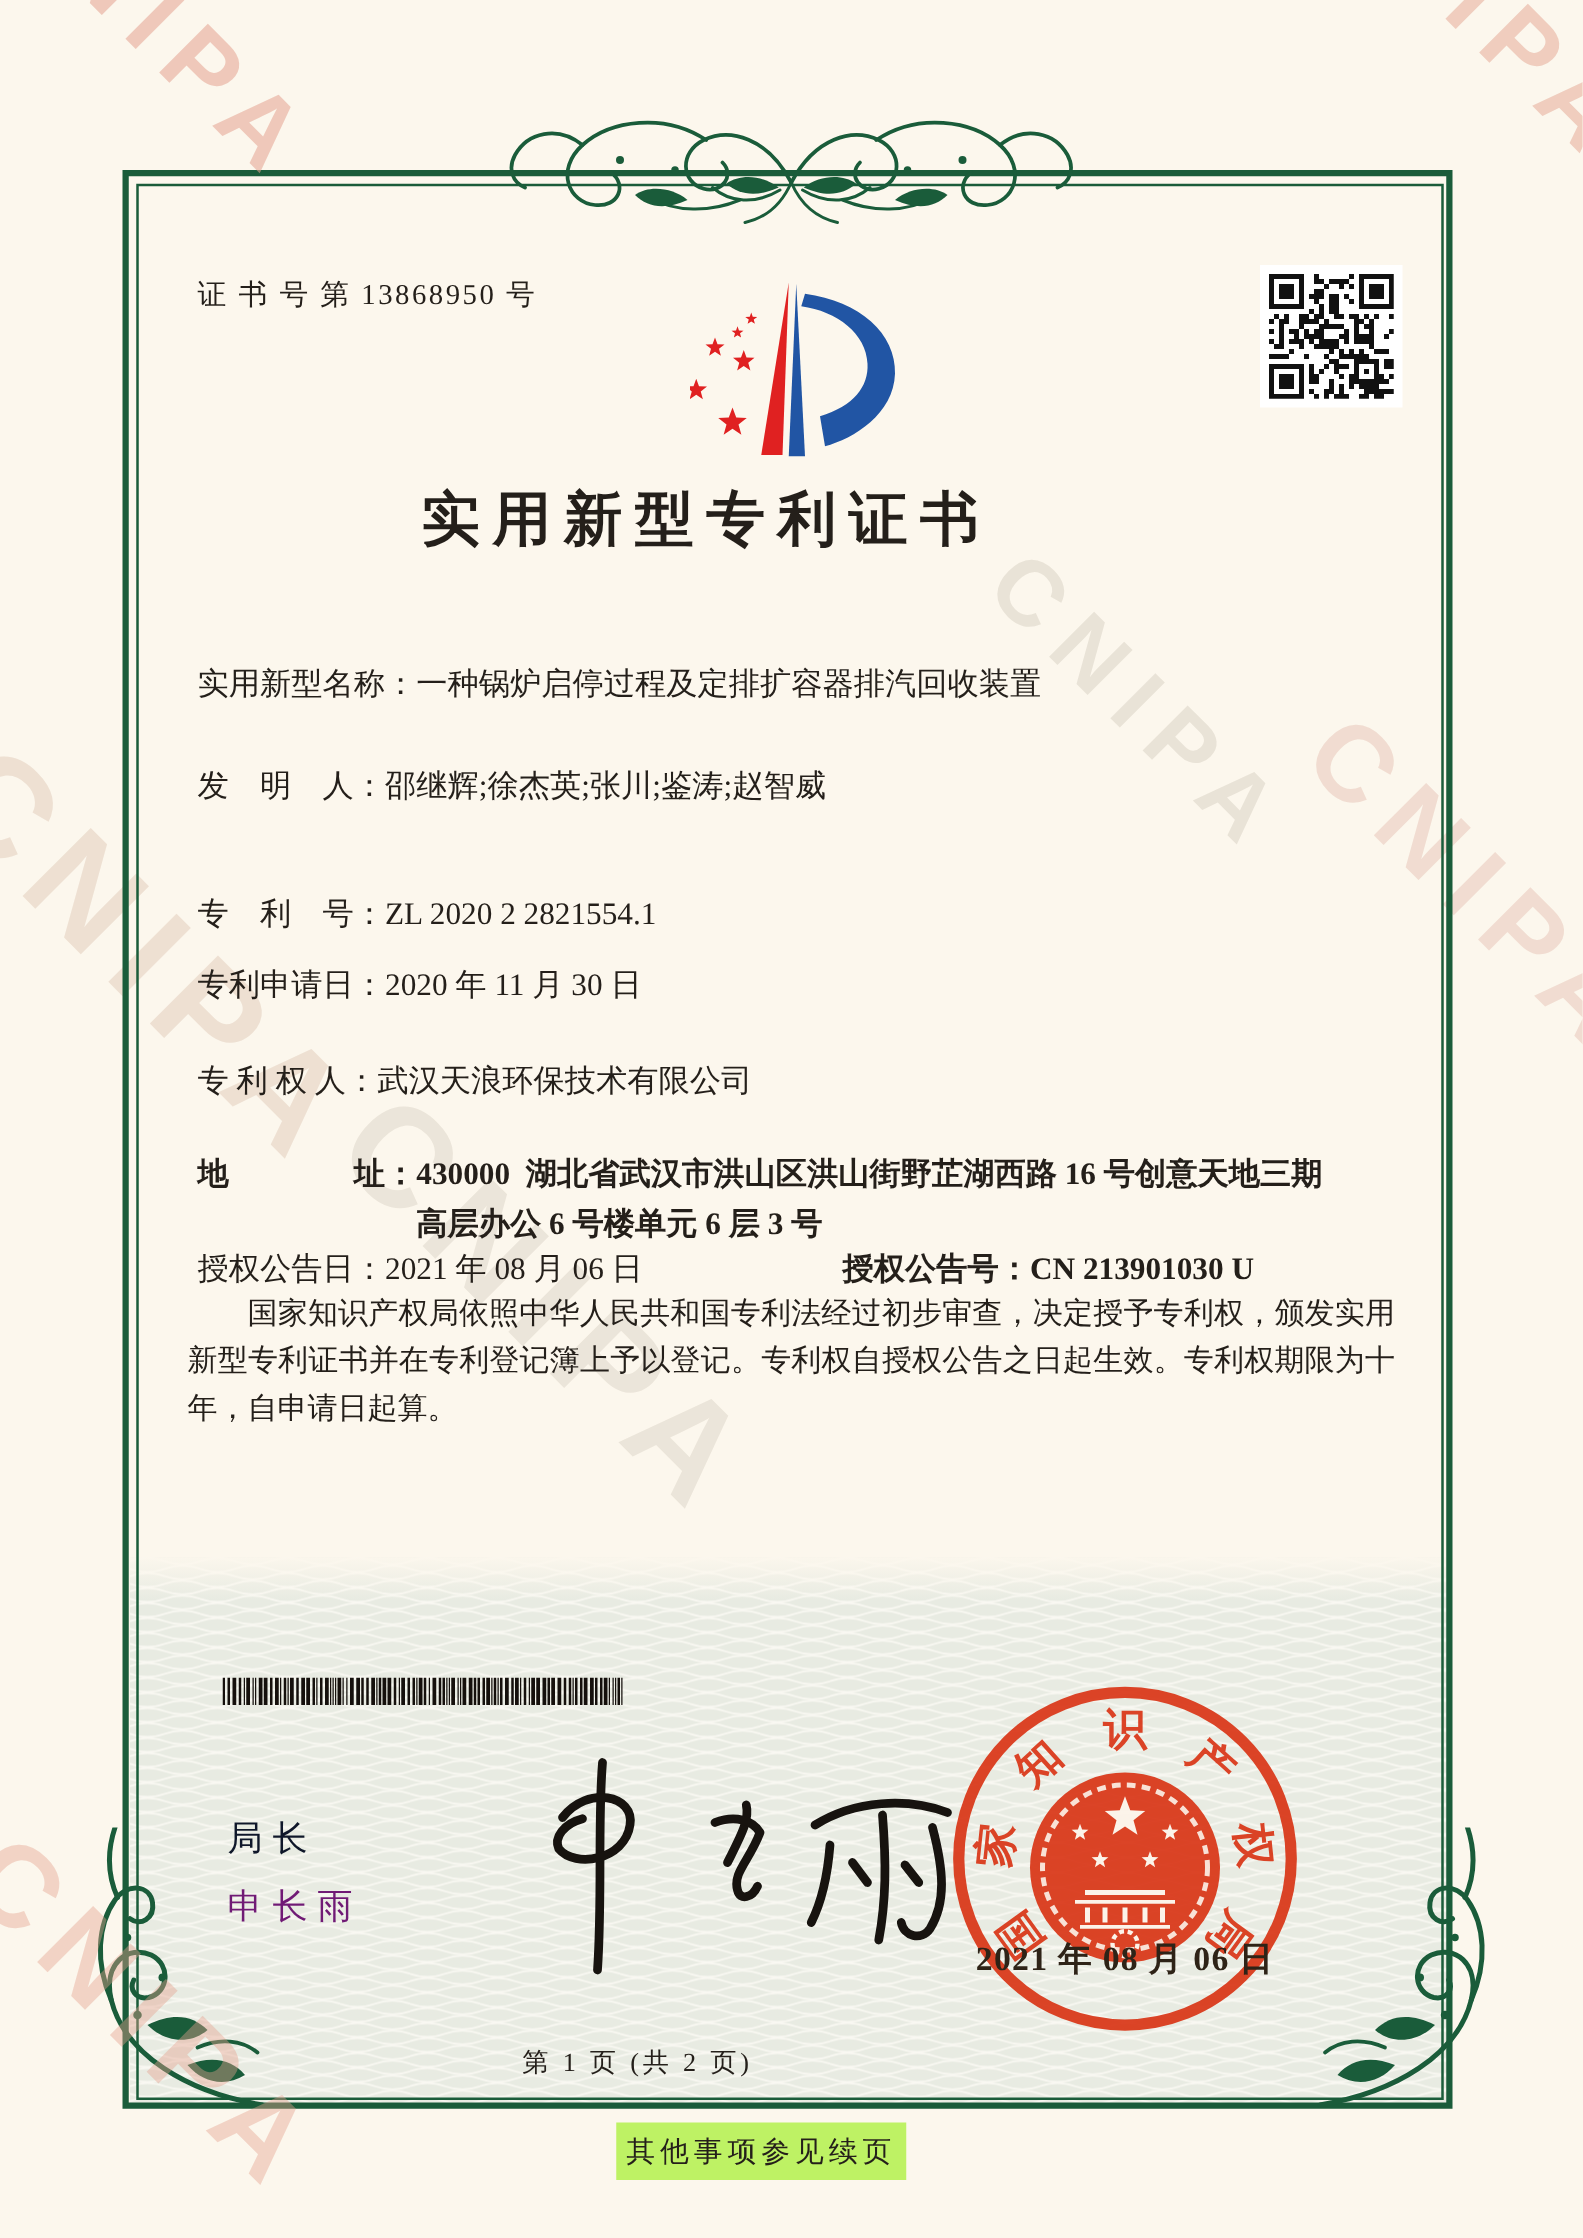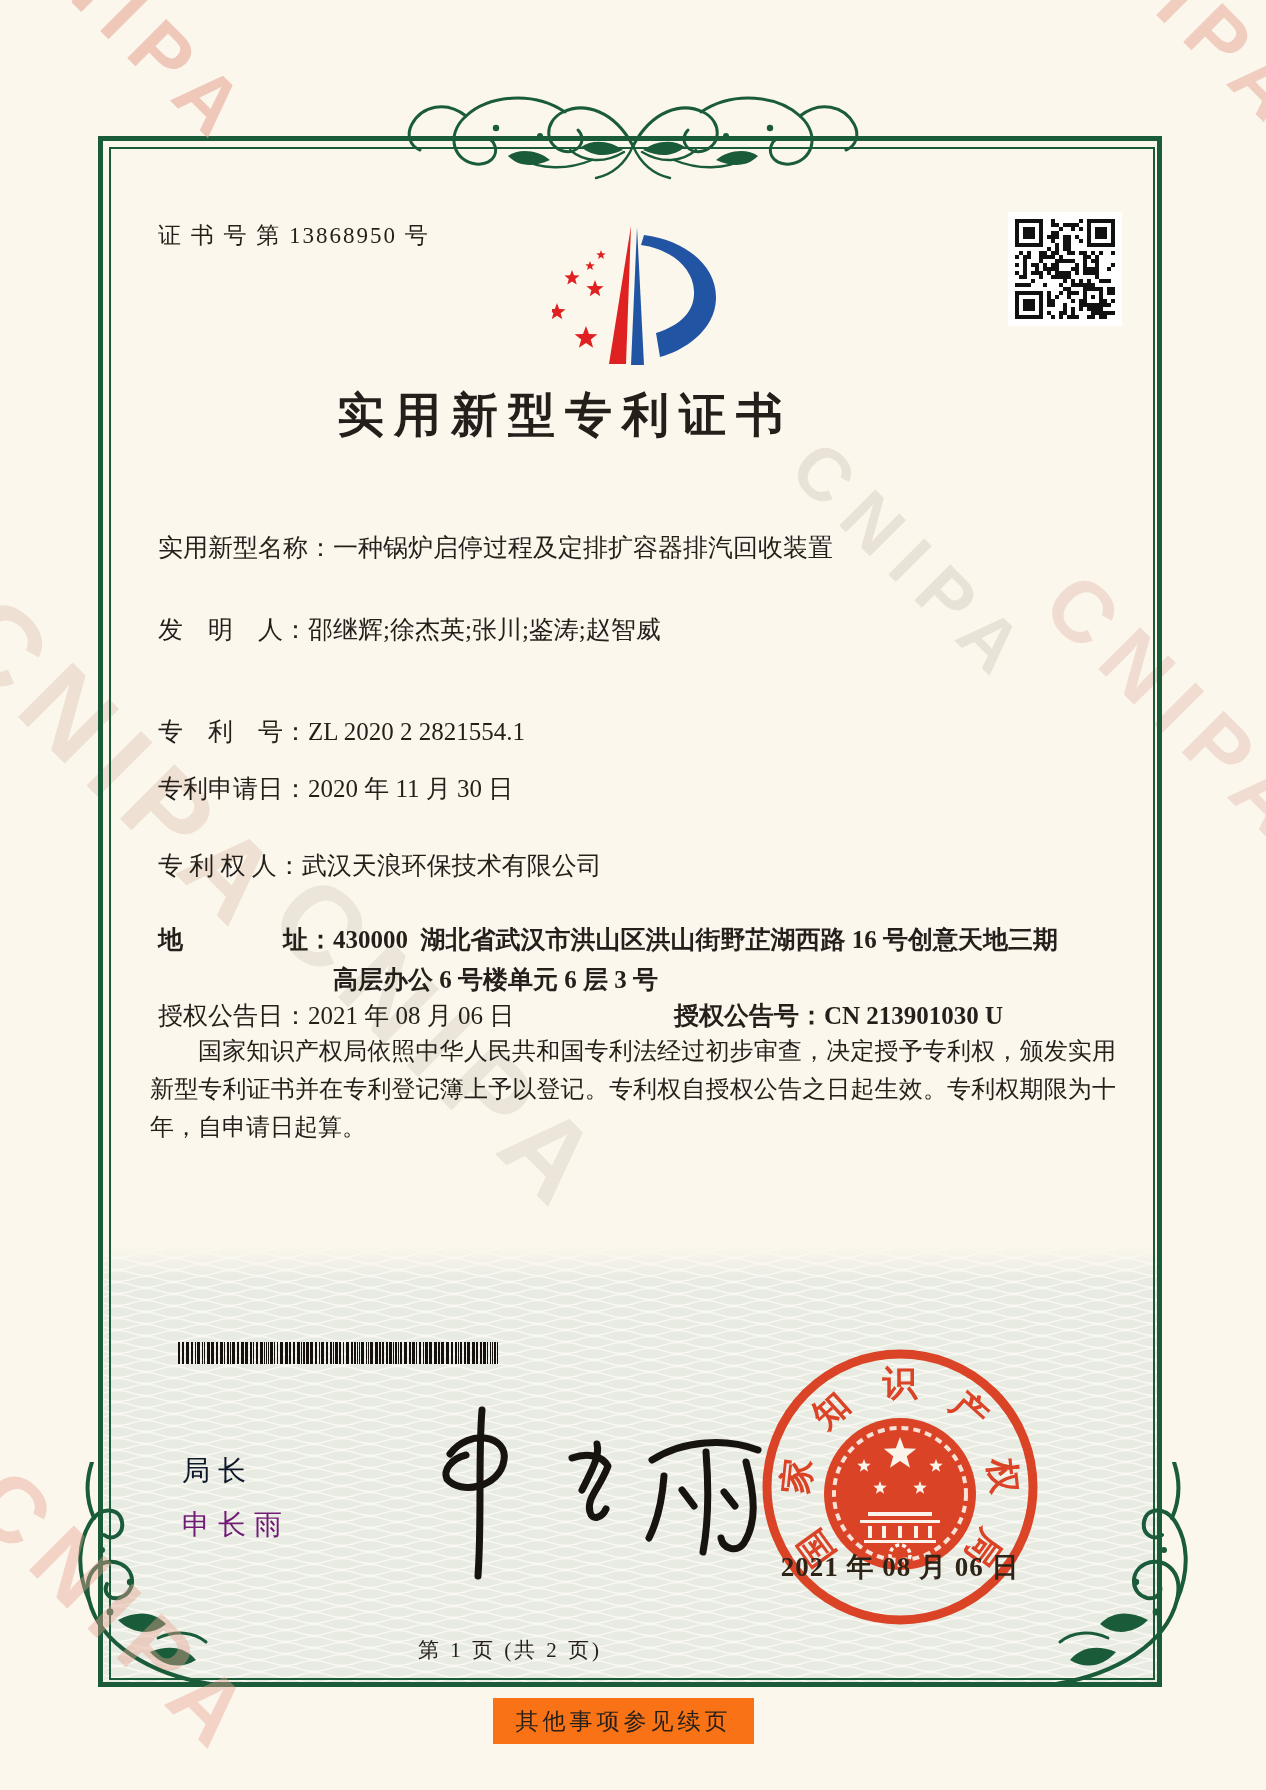--- a/index.html
+++ b/index.html
@@ -57,21 +57,21 @@
   .officer-title{left:182px;top:1452px;font-family:"Liberation Sans","DejaVu Sans",sans-serif;
                  font-size:28px;letter-spacing:8px;color:#0f172a;z-index:3;}
   .officer-name{left:182px;top:1506px;font-family:"Liberation Sans","DejaVu Sans",sans-serif;
                 font-size:28px;letter-spacing:8px;color:#701a75;z-index:3;}
   .signature{left:420px;top:1398px;z-index:3;}
   .seal{left:755px;top:1342px;z-index:4;}
   .seal-ring-char{font:700 35px "Liberation Serif","DejaVu Serif",serif;fill:#d93516;}
   .seal-date{left:760px;top:1549px;width:280px;text-align:center;font-size:27px;font-weight:600;
              letter-spacing:1px;color:#2e2317;z-index:5;}
   .page-info{left:0;top:1636px;width:1020px;text-align:center;font-size:21px;letter-spacing:3px;z-index:3;}
-  .continuation{left:493px;top:1698px;width:261px;height:46px;background:#f97316;z-index:3;
+  .continuation{left:493px;top:1698px;width:232px;height:46px;background:#bef264;z-index:3;
                 display:flex;align-items:center;justify-content:center;font-size:23px;letter-spacing:4px;}
 
   
   .orn-top{left:400px;top:88px;z-index:3;}
   .orn-bl{left:58px;top:1462px;z-index:3;}
   .orn-br{left:1033px;top:1462px;z-index:3;}
   svg{display:block;}
 </style>
 </head>
 <body>

